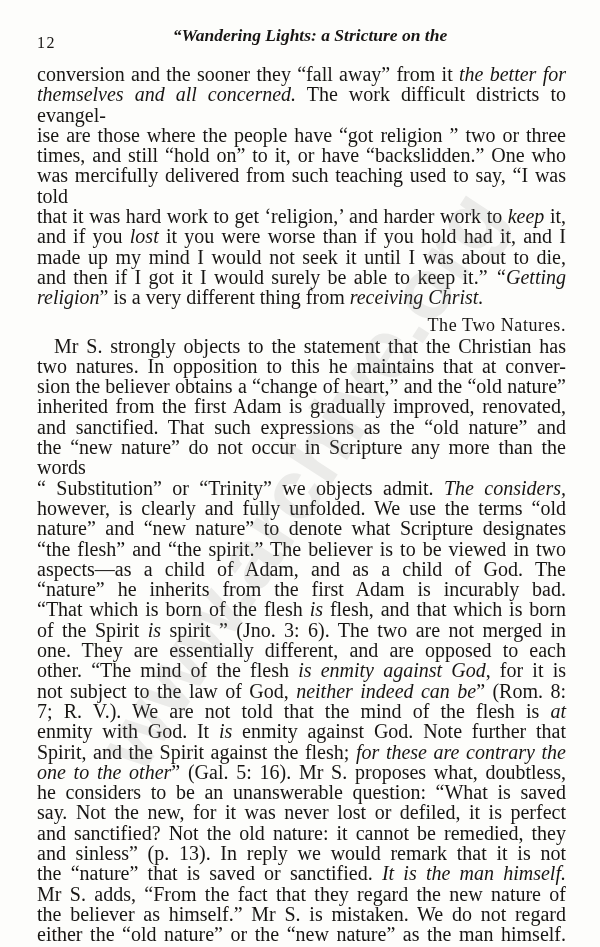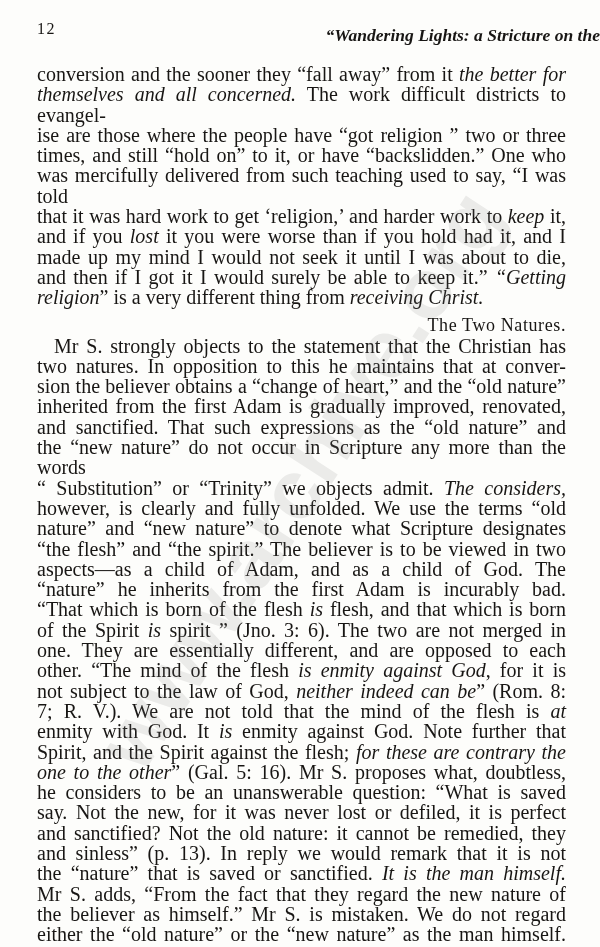--- a/index.html
+++ b/index.html
@@ -9,25 +9,25 @@
     background: #fdfdfb;
     color: #181614;
     font-family: "Liberation Serif", "DejaVu Serif", serif;
     position: relative;
     overflow: hidden;
   }
   .page { position: relative; width: 600px; height: 947px; }
 
   .page-header { position: relative; padding-top: 25px; height: 46px; }
   .page-number {
-    position: absolute; left: 37px; top: 20px;
+    position: absolute; left: 37px; top: 34px;
     font-size: 16px; letter-spacing: 1.5px;
   }
   .running-title {
-    text-align: right;
+    text-align: center;
     font-style: italic; font-weight: 700;
     font-size: 17.5px;
     padding-left: 20px;
   }
 
   .content { padding: 0 34px 0 37px; }
 
   .para { margin-top: 18px; }
   .para-2 { margin-top: 0; }
 

